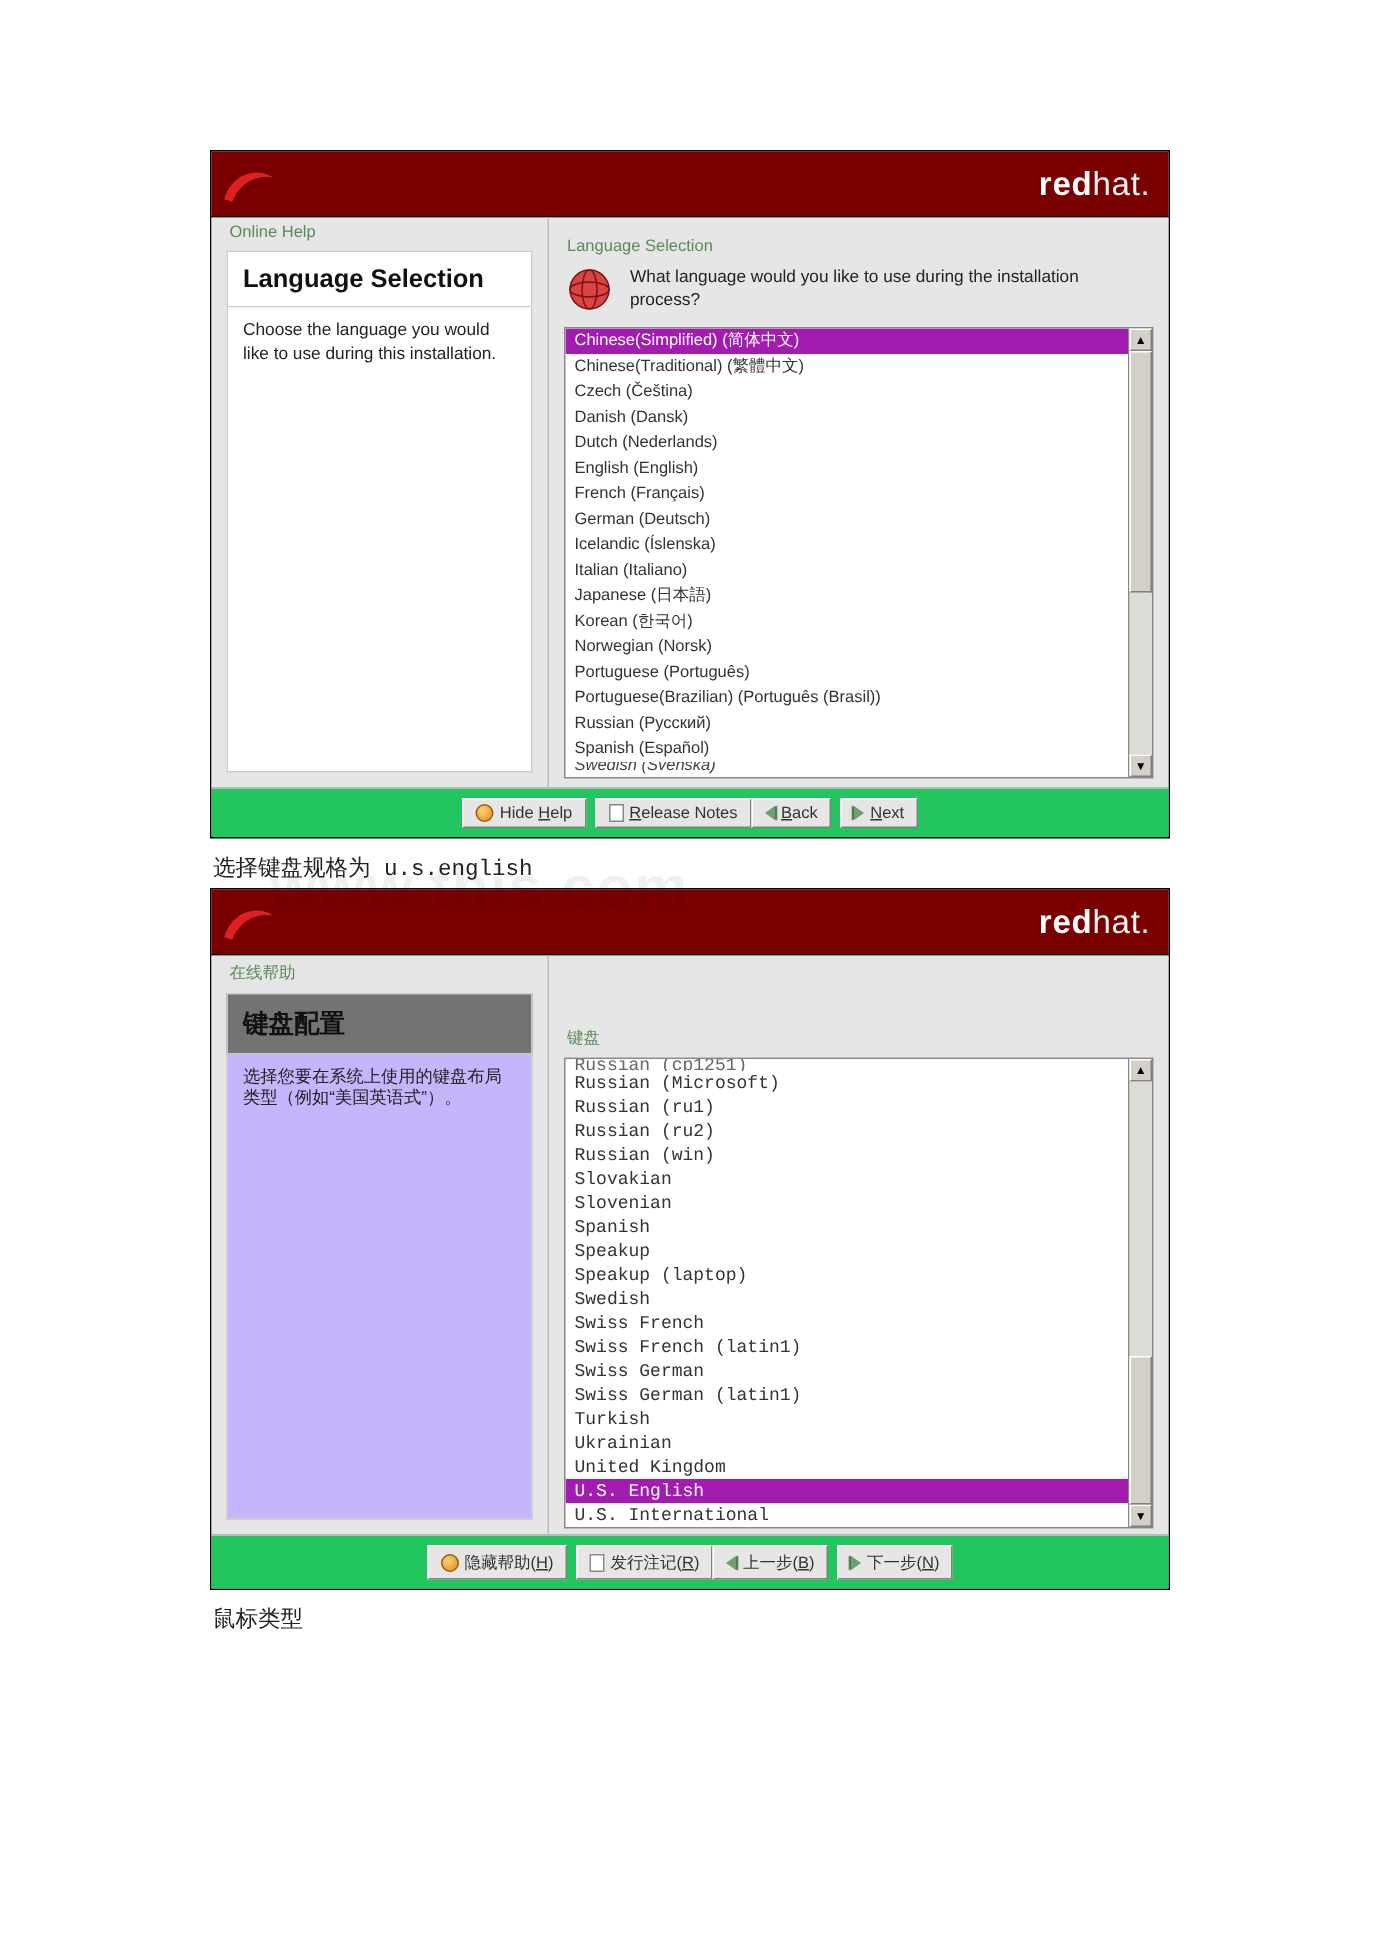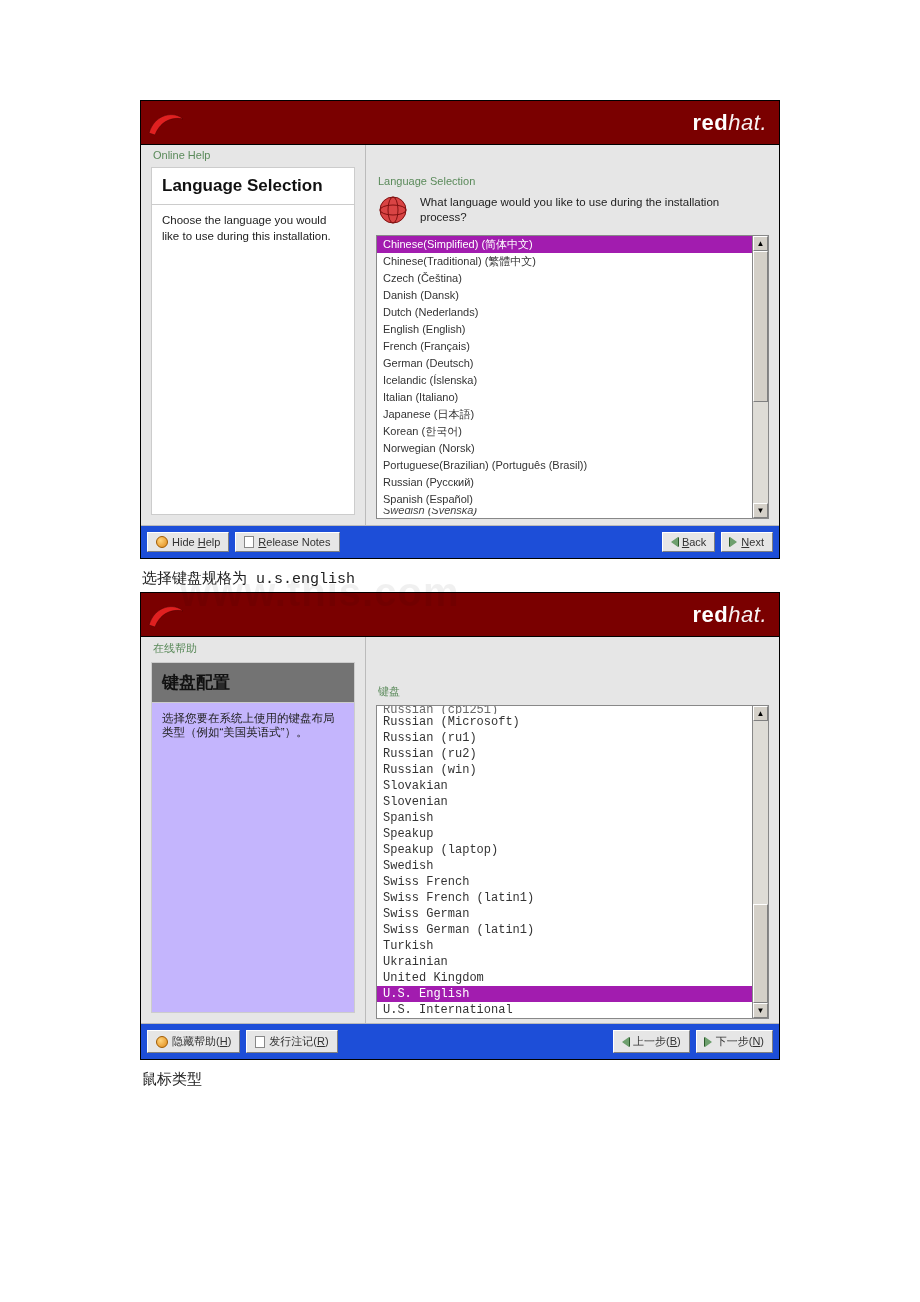--- a/index.html
+++ b/index.html
@@ -30,21 +30,21 @@
     width: 40px; height: 36px;
     position: relative;
   }
   .logo-swoosh svg { width: 100%; height: 100%; }
   .brand {
     color: #fff;
     font-size: 22px;
     letter-spacing: 0.5px;
   }
   .brand .bold { font-weight: bold; }
-  .brand .thin { font-weight: 300; opacity: 0.95; font-style: italic; }
+  .brand .thin { font-weight: 300; opacity: 0.95; }
   .body {
     display: flex;
     background: #e6e6e6;
     align-items: flex-end;
   }
   .left-pane {
     width: 225px;
     padding: 4px 10px 10px 10px;
     border-right: 1px solid #bbb;
   }
@@ -183,23 +183,23 @@
     left: 0; right: 0;
     background: #d4d0c8;
     border: 1px solid #fff;
     border-right-color: #808080;
     border-bottom-color: #808080;
   }
   .footer {
     border-top: 1px solid #bbb;
     padding: 6px;
     display: flex;
-    justify-content: space-between;
+    justify-content: center;
     align-items: center;
-    background: #1d4ed8;
+    background: #22c55e;
   }
   .footer-left, .footer-right {
     display: flex;
     gap: 6px;
   }
   .btn {
     background: #e6e6e6;
     border: 1px solid #fff;
     border-right-color: #808080;
     border-bottom-color: #808080;
@@ -288,20 +288,21 @@
             <div>Danish (Dansk)</div>
             <div>Dutch (Nederlands)</div>
             <div>English (English)</div>
             <div>French (Français)</div>
             <div>German (Deutsch)</div>
             <div>Icelandic (Íslenska)</div>
             <div>Italian (Italiano)</div>
             <div>Japanese (日本語)</div>
             <div>Korean (한국어)</div>
             <div>Norwegian (Norsk)</div>
+            <div>Portuguese (Português)</div>
             <div>Portuguese(Brazilian) (Português (Brasil))</div>
             <div>Russian (Русский)</div>
             <div>Spanish (Español)</div>
             <div class="clipped-bottom">Swedish (Svenska)</div>
           </div>
         <div class="scrollbar">
           <div class="sb-btn">▲</div>
           <div class="sb-track">
             <div class="sb-thumb" style="top:0; height:60%;"></div>
           </div>

